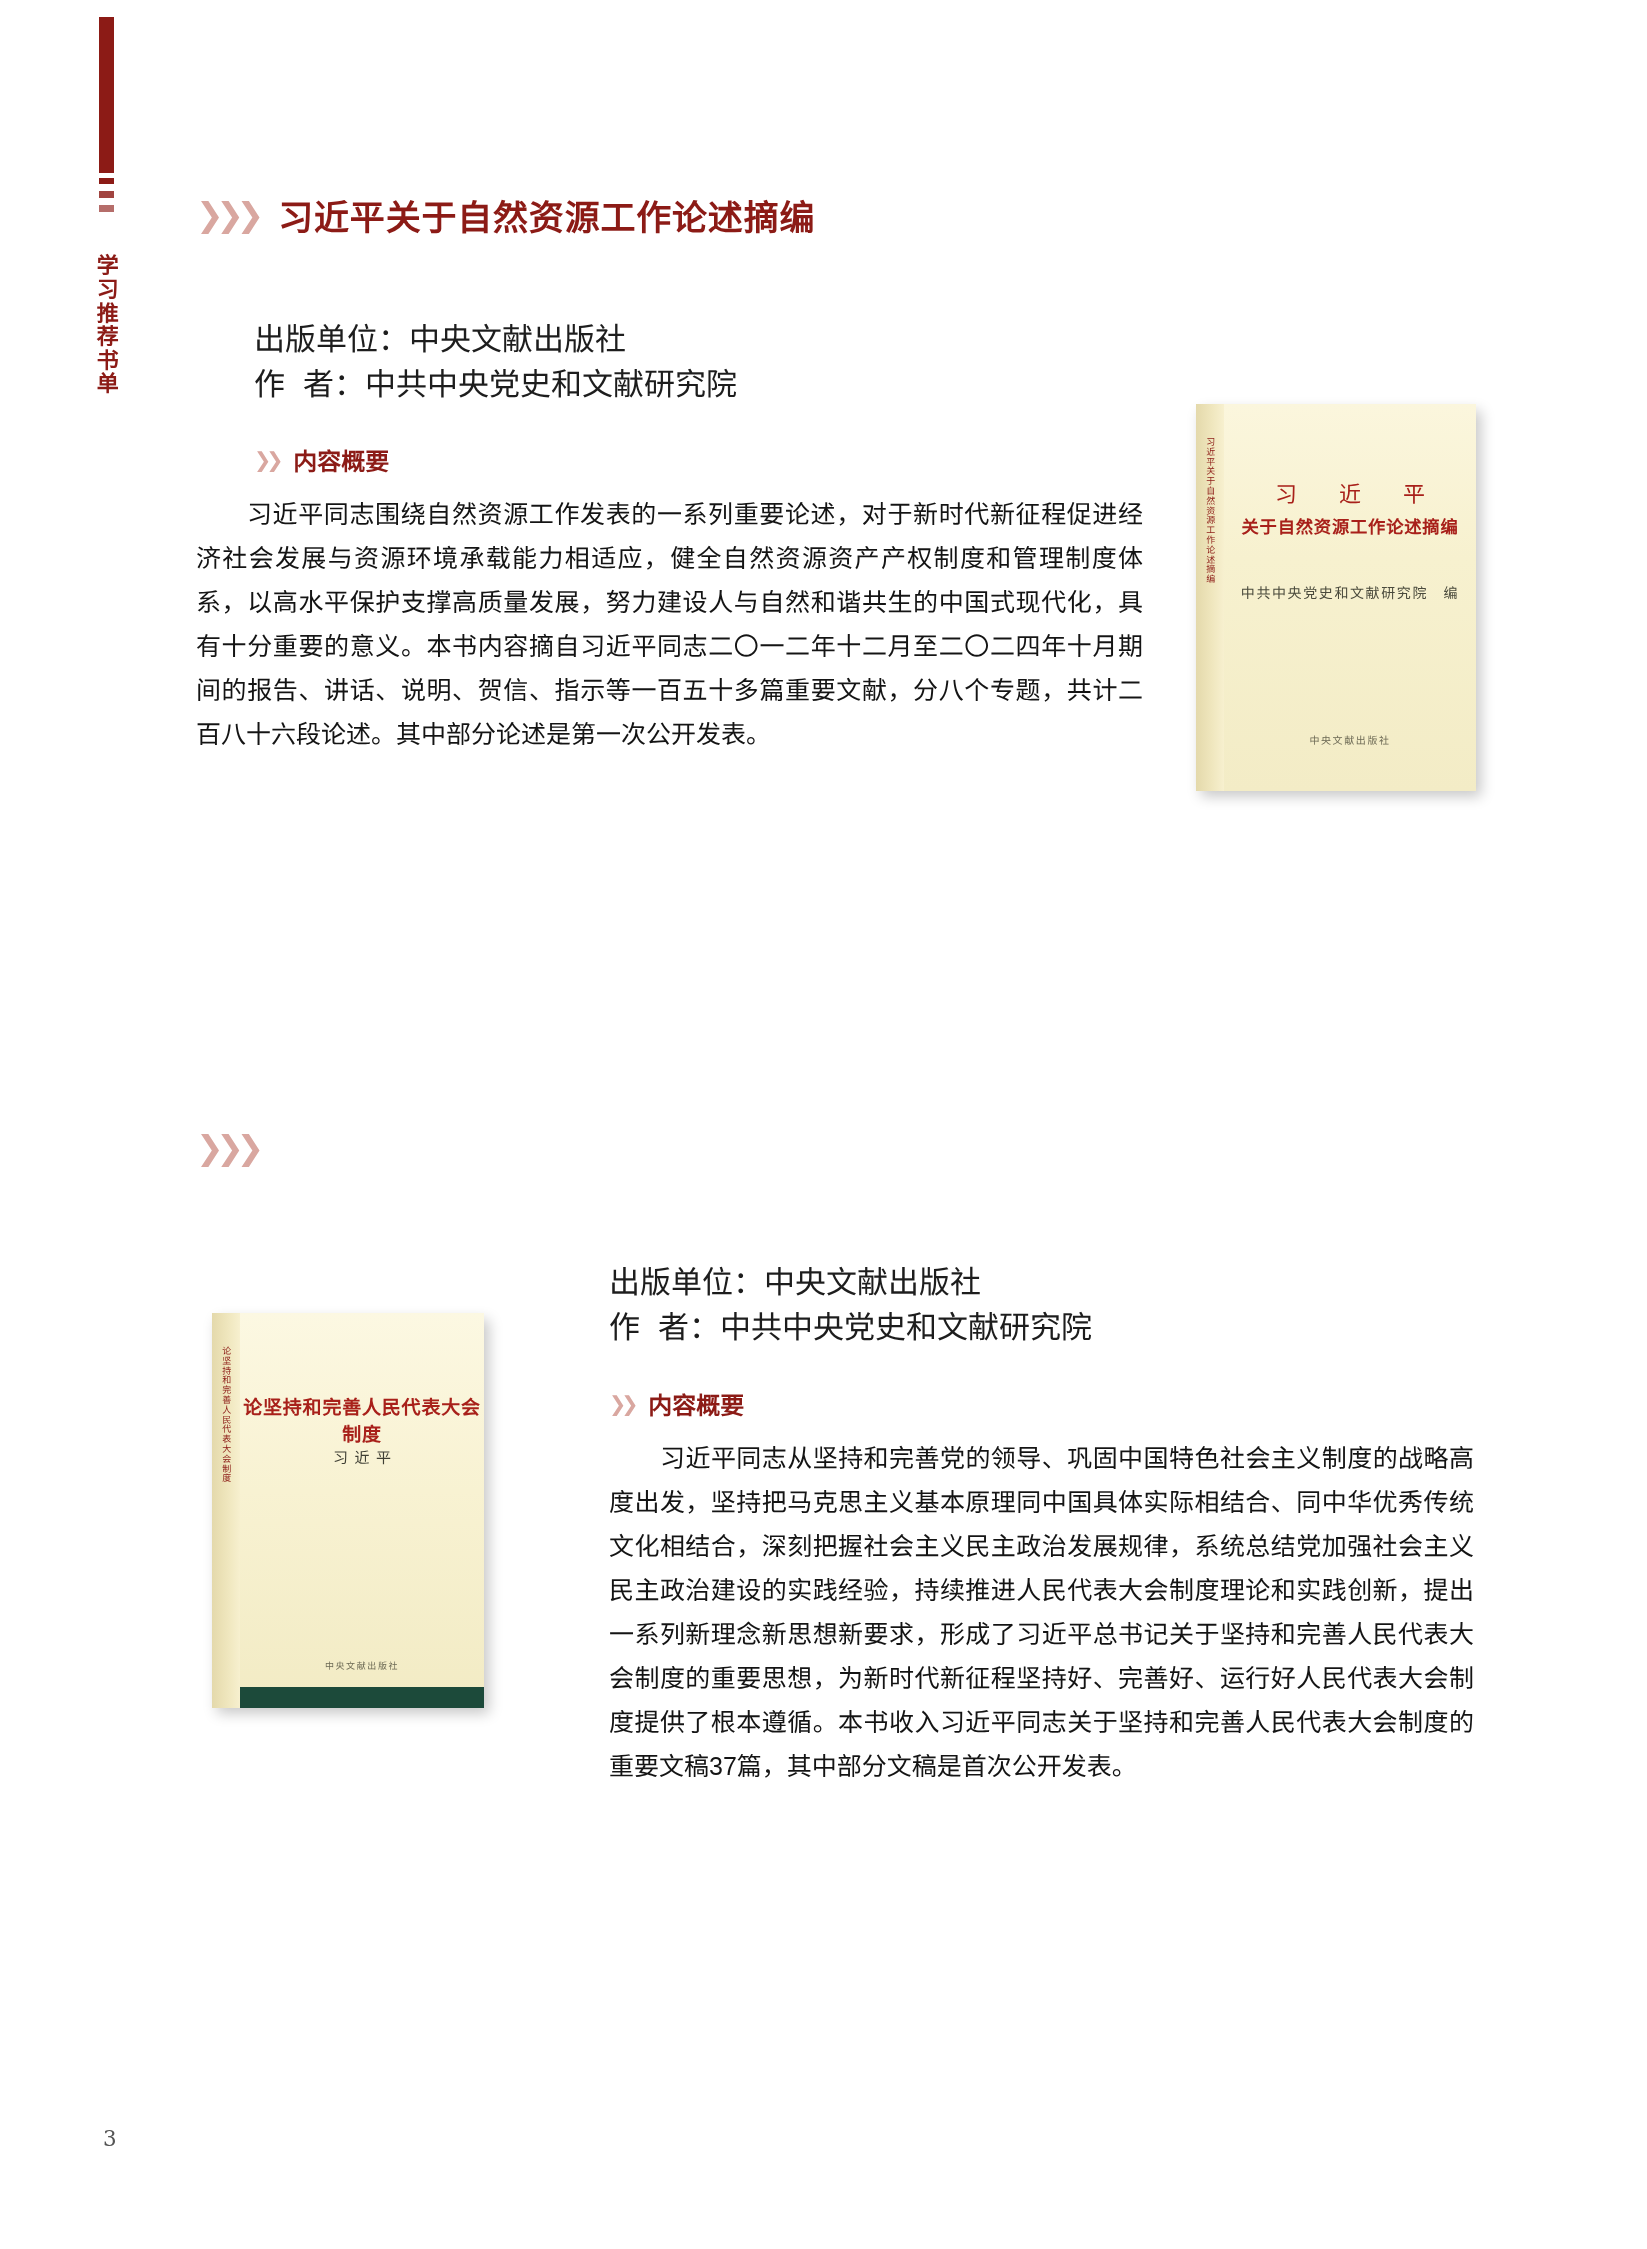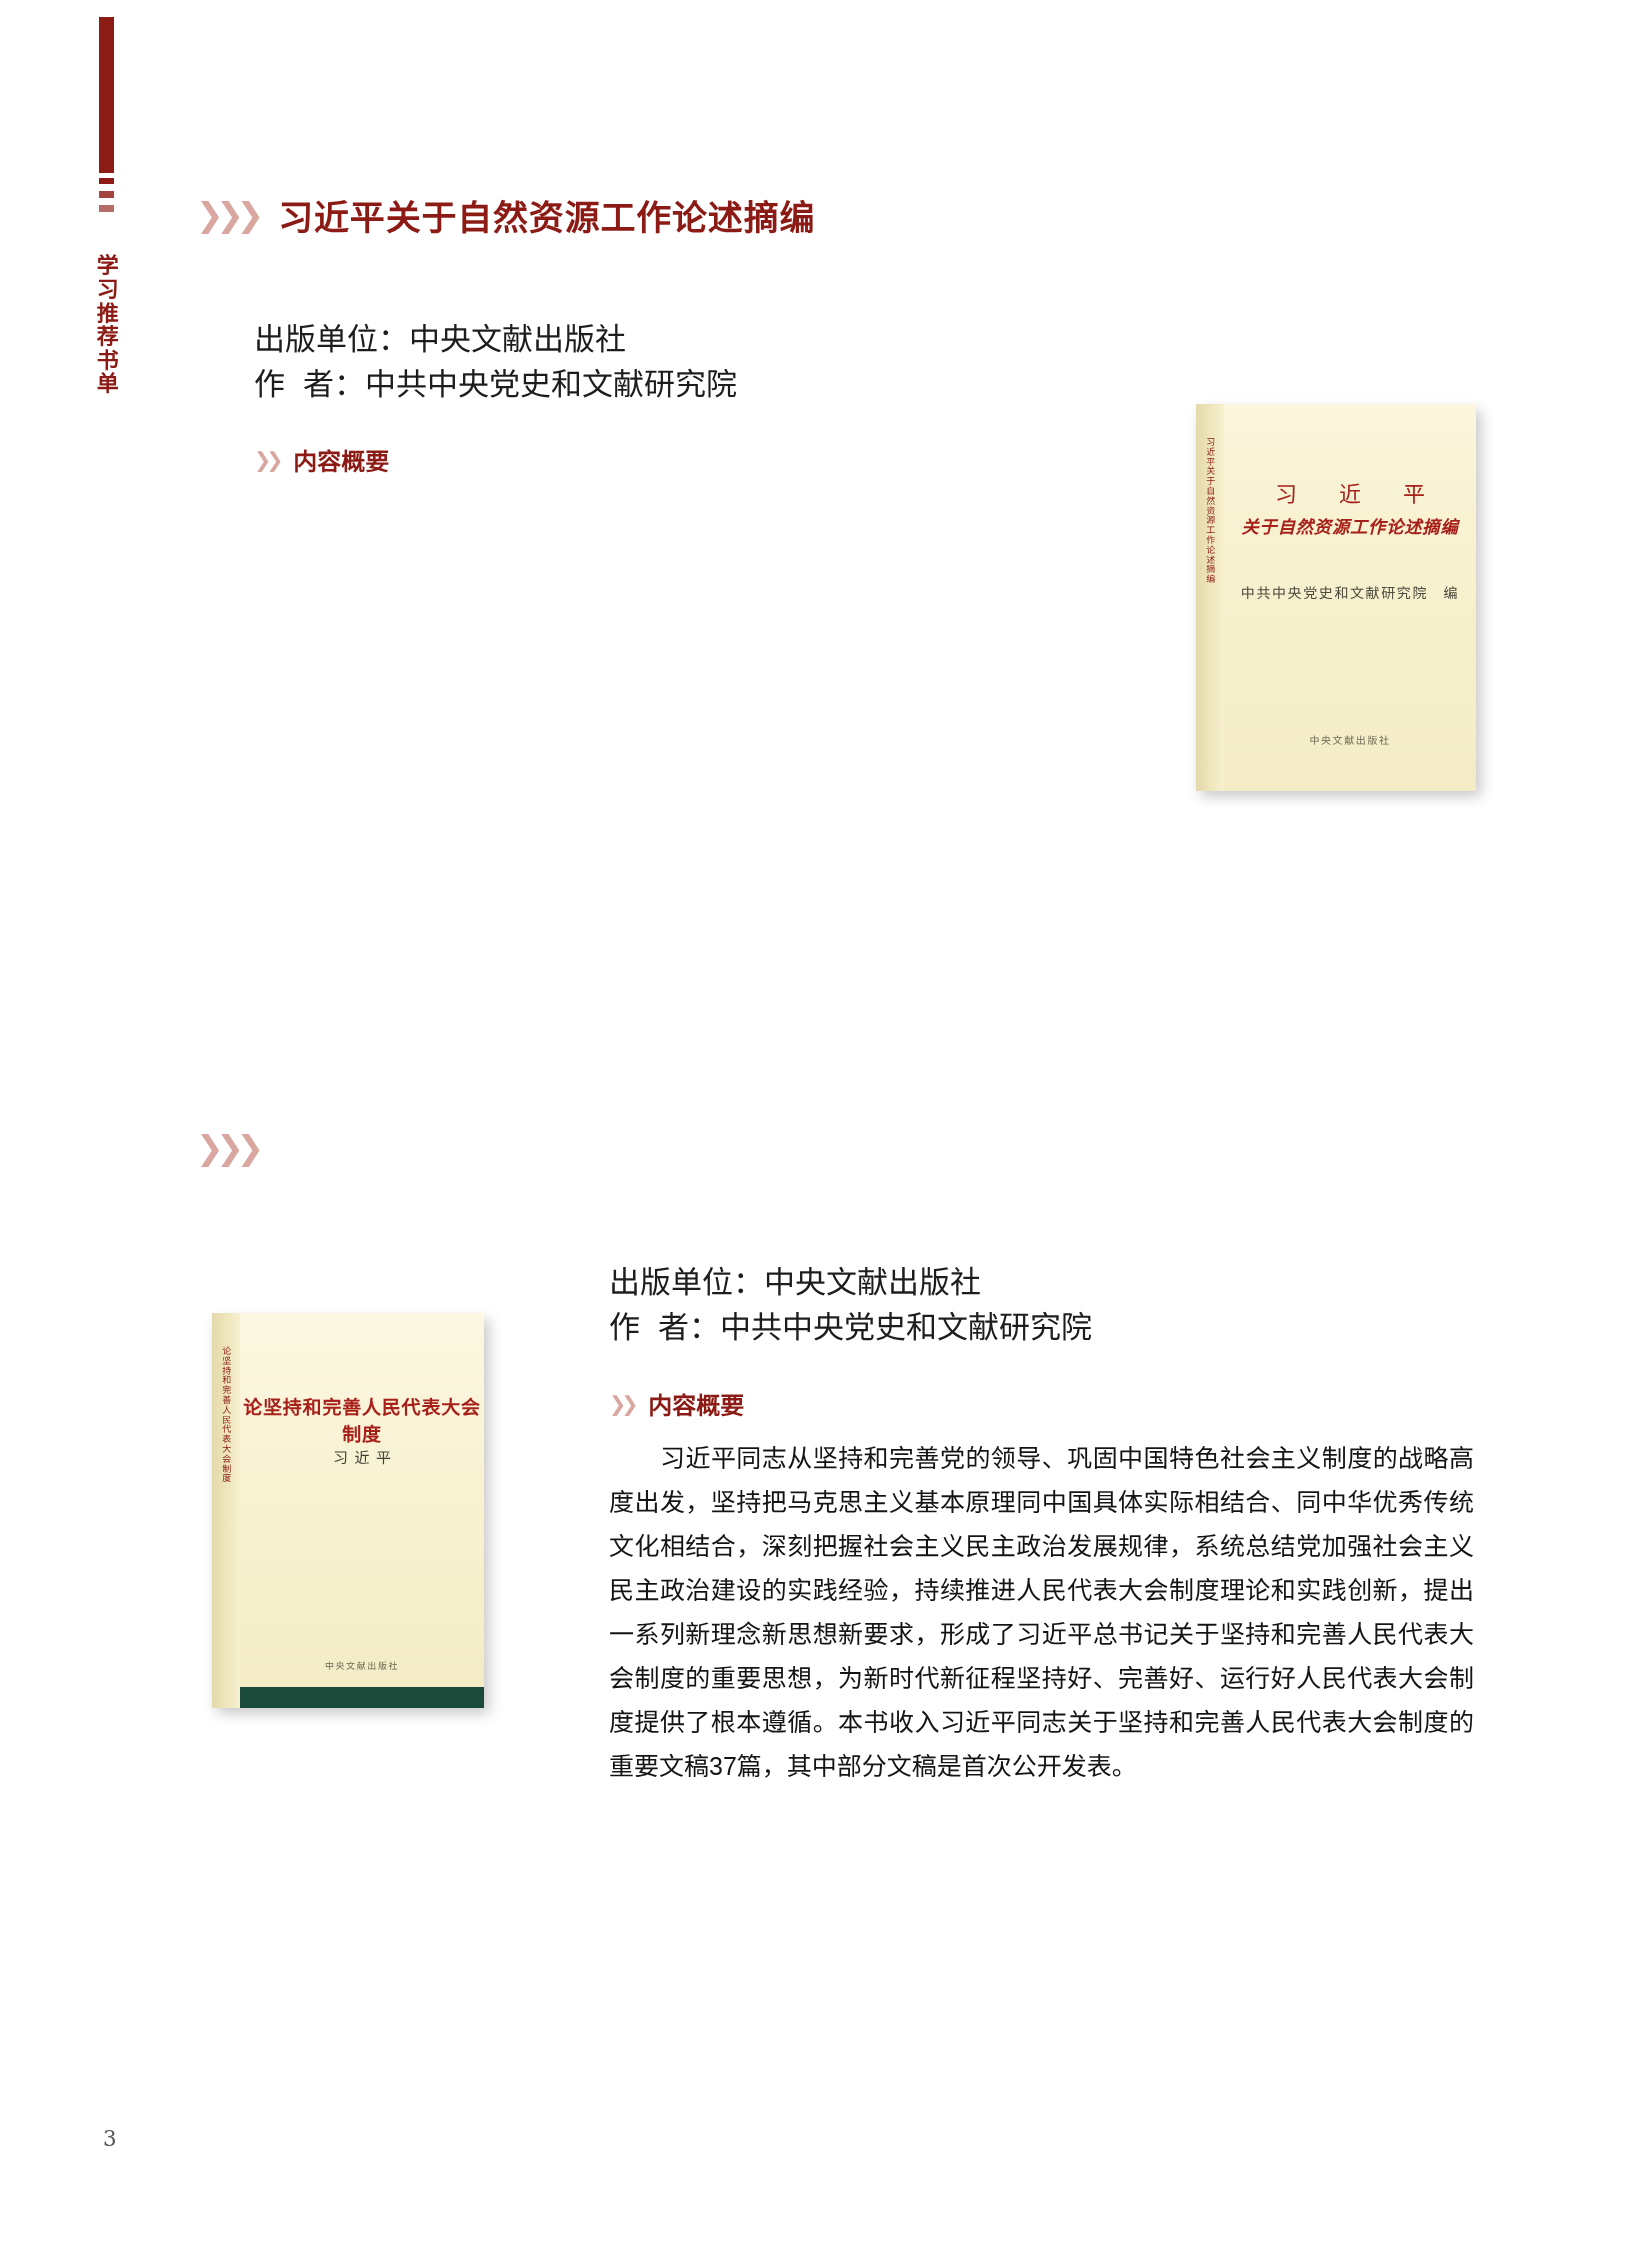--- a/index.html
+++ b/index.html
@@ -169,21 +169,20 @@
     text-indent: 10px;
   }
   #book-one .t2 {
     position: absolute; left: 0; right: 0; top: 109px;
     text-align: center;
     font-family: "DejaVu Serif", "Liberation Serif", serif;
     font-size: 17.3px;
     font-weight: bold;
     letter-spacing: 0.8px;
     color: #a8201a;
-    font-style: italic;
   }
   #book-one .t3 {
     position: absolute; left: 0; right: 0; top: 178px;
     text-align: center;
     font-family: "DejaVu Serif", "Liberation Serif", serif;
     font-size: 14px;
     letter-spacing: 1.6px;
     color: #4a4a3c;
   }
   #book-one .t4 {
@@ -268,20 +267,21 @@
     <div class="meta-line">
       <span class="meta-label spread">作</span><span class="meta-label">者：</span><span>中共中央党史和文献研究院</span>
     </div>
   </div>
 
   <div class="sub-head" style="margin-top:35px; padding-left:58px;">
     <span class="chev-sm">❯❯</span>
     <span>内容概要</span>
   </div>
 
+  <div class="body-text" style="margin-top:15px; width:947px;">习近平同志围绕自然资源工作发表的一系列重要论述，对于新时代新征程促进经济社会发展与资源环境承载能力相适应，健全自然资源资产产权制度和管理制度体系，以高水平保护支撑高质量发展，努力建设人与自然和谐共生的中国式现代化，具有十分重要的意义。本书内容摘自习近平同志二〇一二年十二月至二〇二四年十月期间的报告、讲话、说明、贺信、指示等一百五十多篇重要文献，分八个专题，共计二百八十六段论述。其中部分论述是第一次公开发表。</div>
 </div>
 
 <div class="book" id="book-one">
   <div class="spine">
     <span>习近平关于自然资源工作论述摘编</span>
   </div>
   <div class="face">
     <div class="t1">习　近　平</div>
     <div class="t2">关于自然资源工作论述摘编</div>
     <div class="t3">中共中央党史和文献研究院　编</div>

